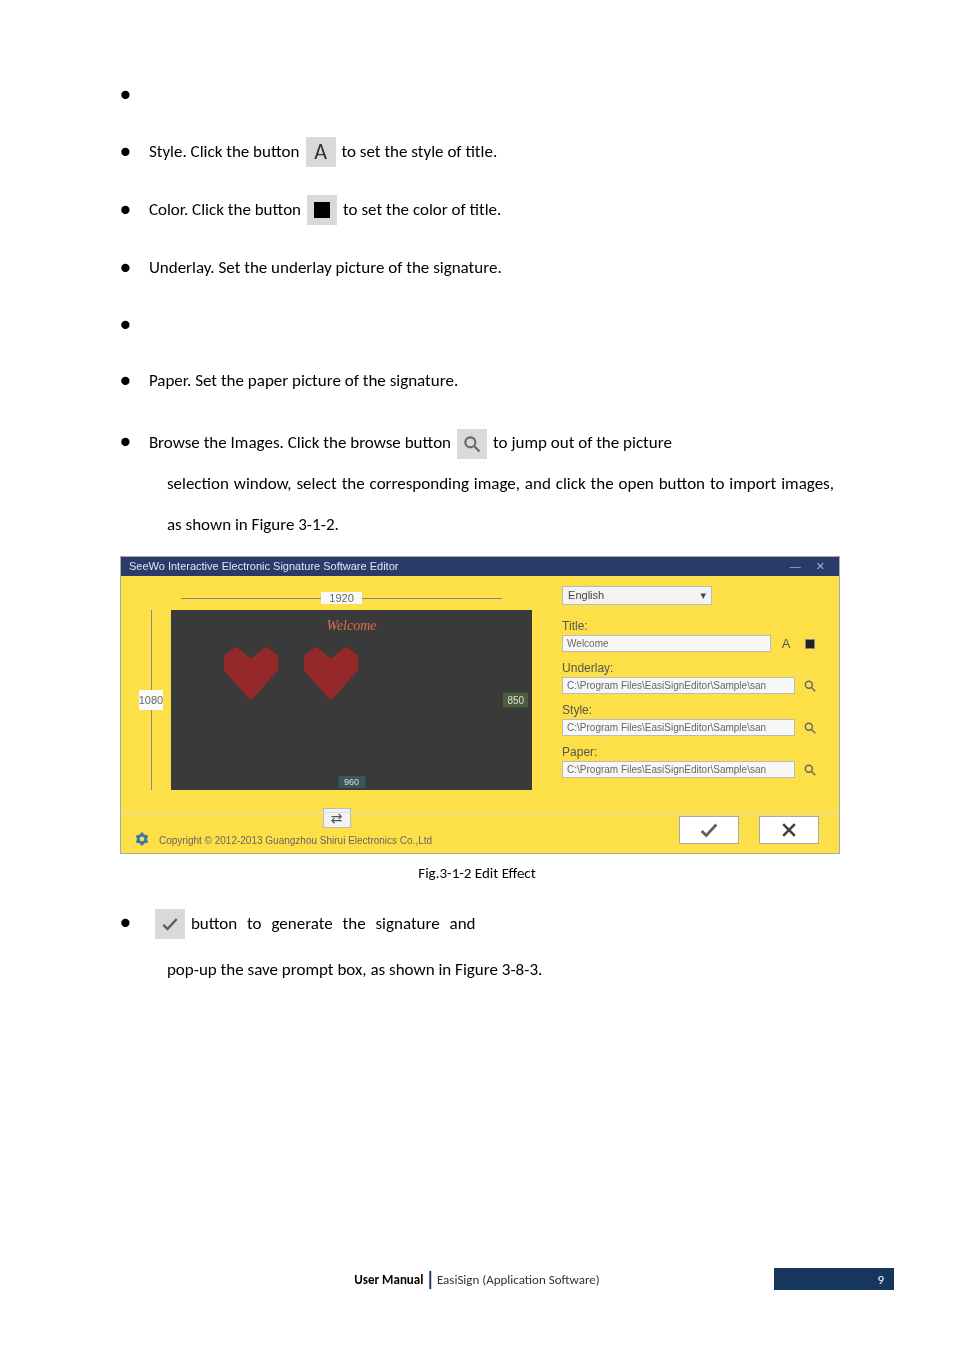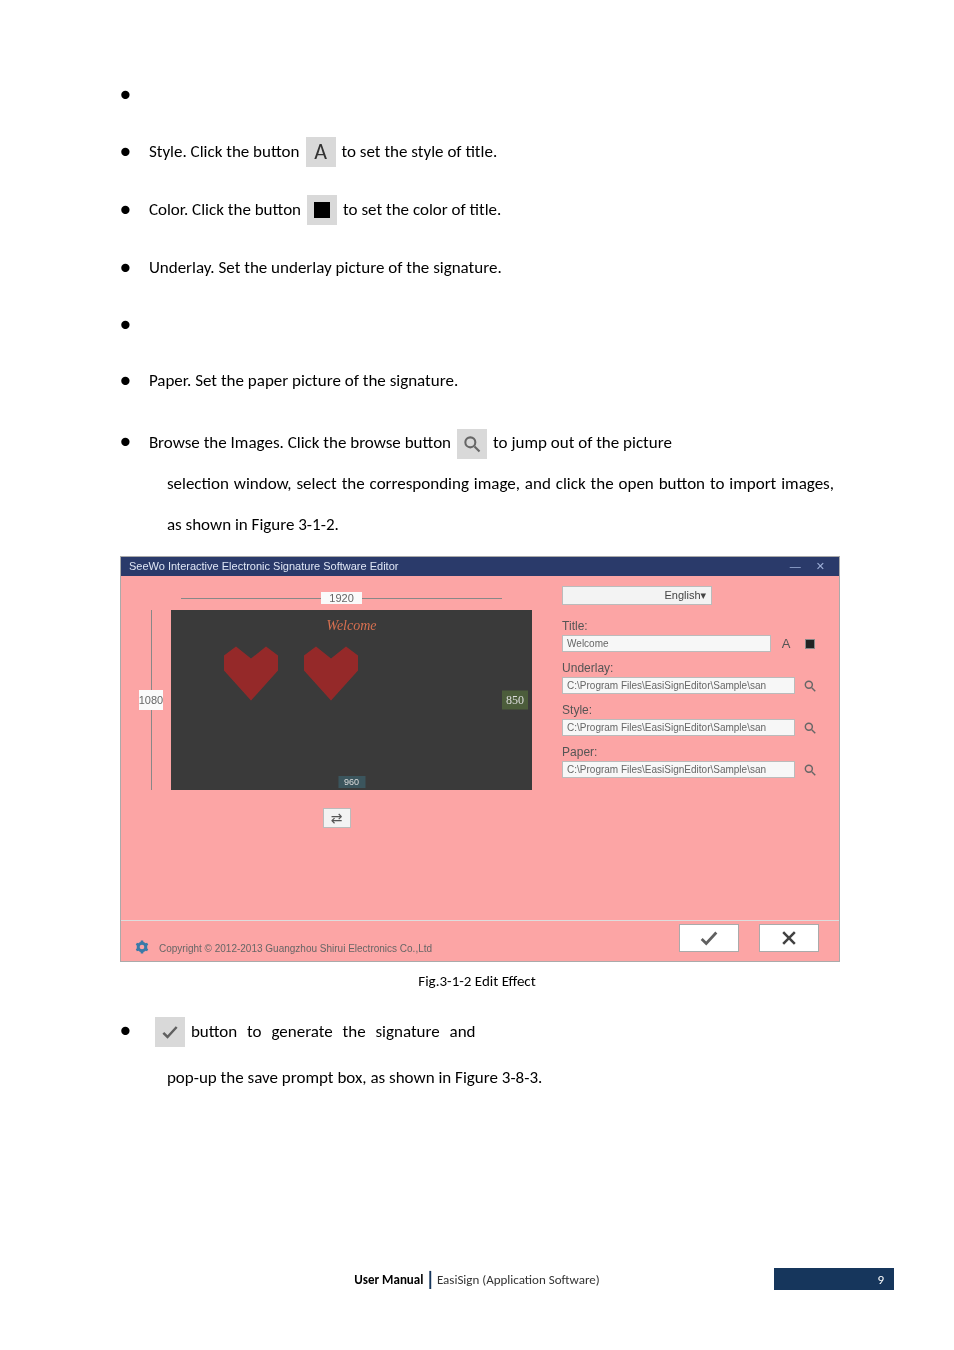--- a/index.html
+++ b/index.html
@@ -62,24 +62,24 @@
     .multi-line {
       display: block;
       line-height: 2.4;
       text-align: justify;
     }
     .multi-line-indent {
       padding-left: 18px;
     }
     .editor-screenshot {
       width: 720px;
-      height: 406px;
+      height: 298px;
       border: 1px solid #aaa;
       margin: 10px auto 8px auto;
-      background: #fca5a5;
+      background: #fde047;
       position: relative;
       font-family: Arial, sans-serif;
     }
     .editor-titlebar {
       background: #2a3a6a;
       color: #dfe6f5;
       font-size: 11px;
       padding: 3px 8px;
       display: flex;
       justify-content: space-between;
@@ -171,23 +171,22 @@
       clip-path: polygon(50% 95%, 5% 45%, 5% 20%, 25% 5%, 50% 25%, 75% 5%, 95% 20%, 95% 45%);
       opacity: 0.9;
     }
     .badge-850 {
       position: absolute;
       right: 4px;
       top: 50%;
       transform: translateY(-50%);
       background: rgba(80,100,60,0.85);
       color: #ddd;
-      font-size: 12px;
+      font-size: 10px;
       padding: 2px 4px;
-      font-family: Liberation Serif, serif;
     }
     .badge-960 {
       position: absolute;
       bottom: 2px;
       left: 50%;
       transform: translateX(-50%);
       background: rgba(60,90,100,0.85);
       color: #ddd;
       font-size: 9px;
       padding: 1px 6px;
@@ -208,21 +207,21 @@
       color: #555;
     }
     .lang-select {
       width: 150px;
       border: 1px solid #bbb;
       background: #f3f3f3;
       font-size: 11px;
       padding: 2px 5px;
       color: #444;
       display: flex;
-      justify-content: flex-end;
+      justify-content: space-between;
       margin-bottom: 14px;
     }
     .field-label {
       font-size: 12px;
       color: #555;
       margin-bottom: 2px;
       margin-top: 8px;
     }
     .field-row {
       display: flex;

